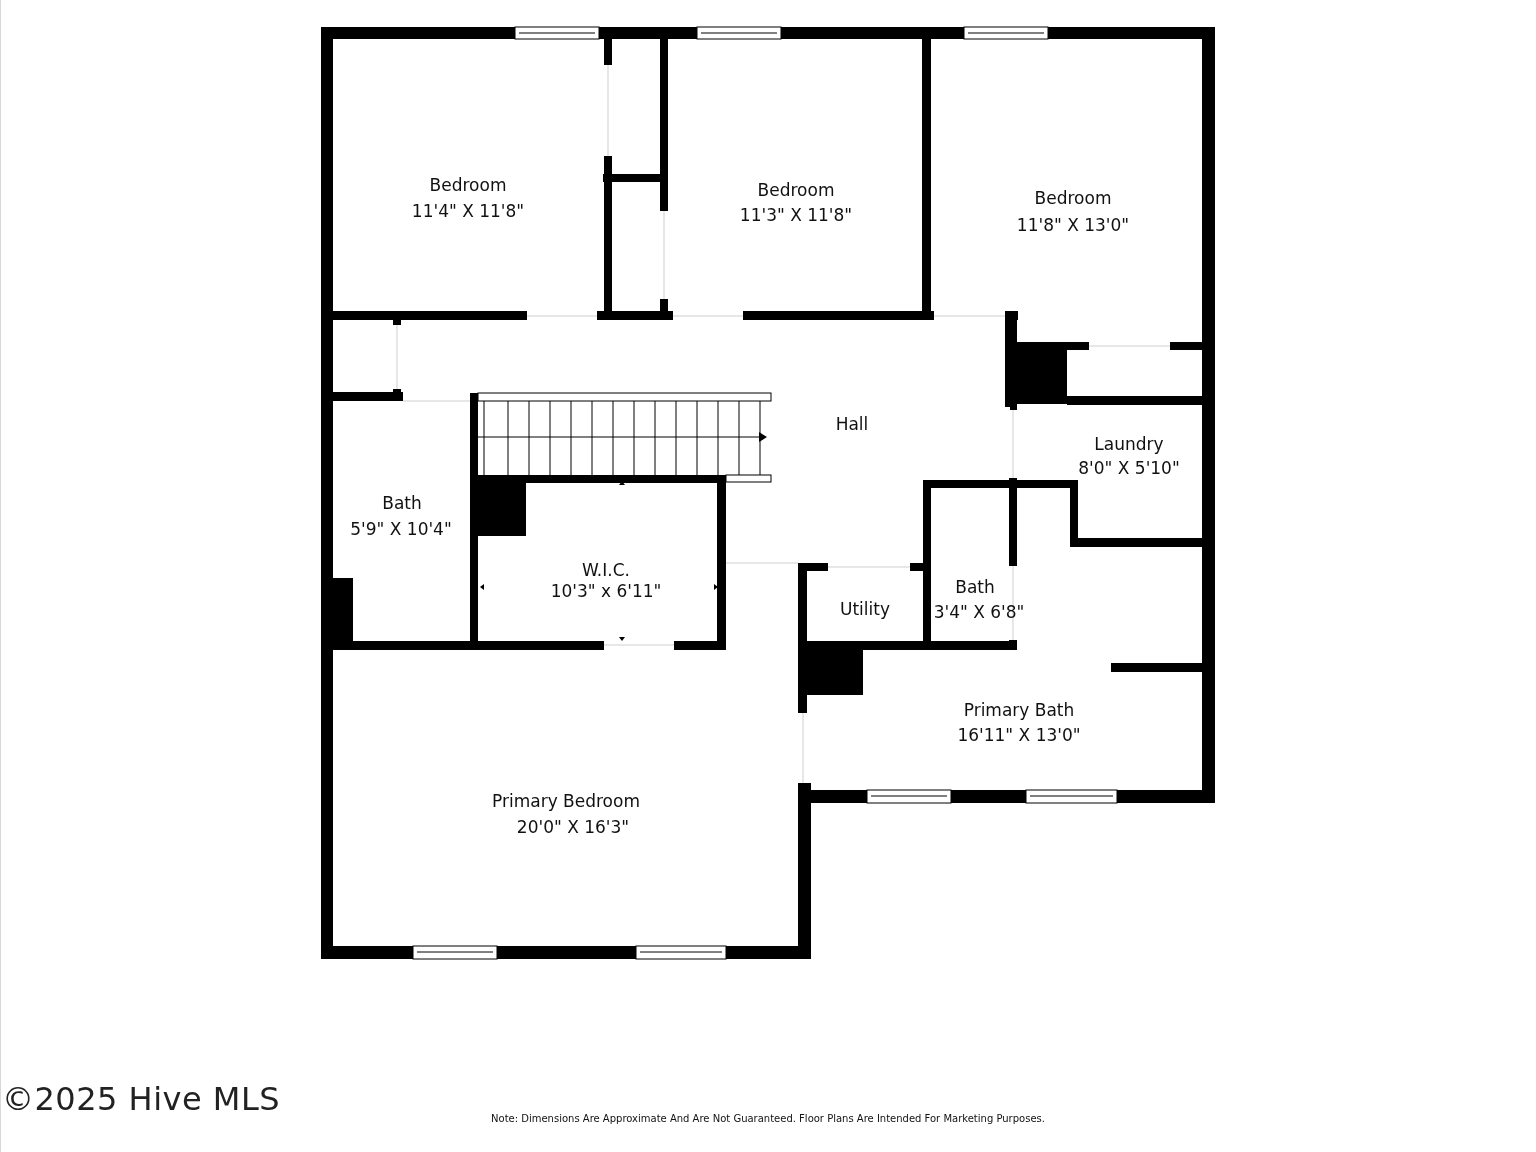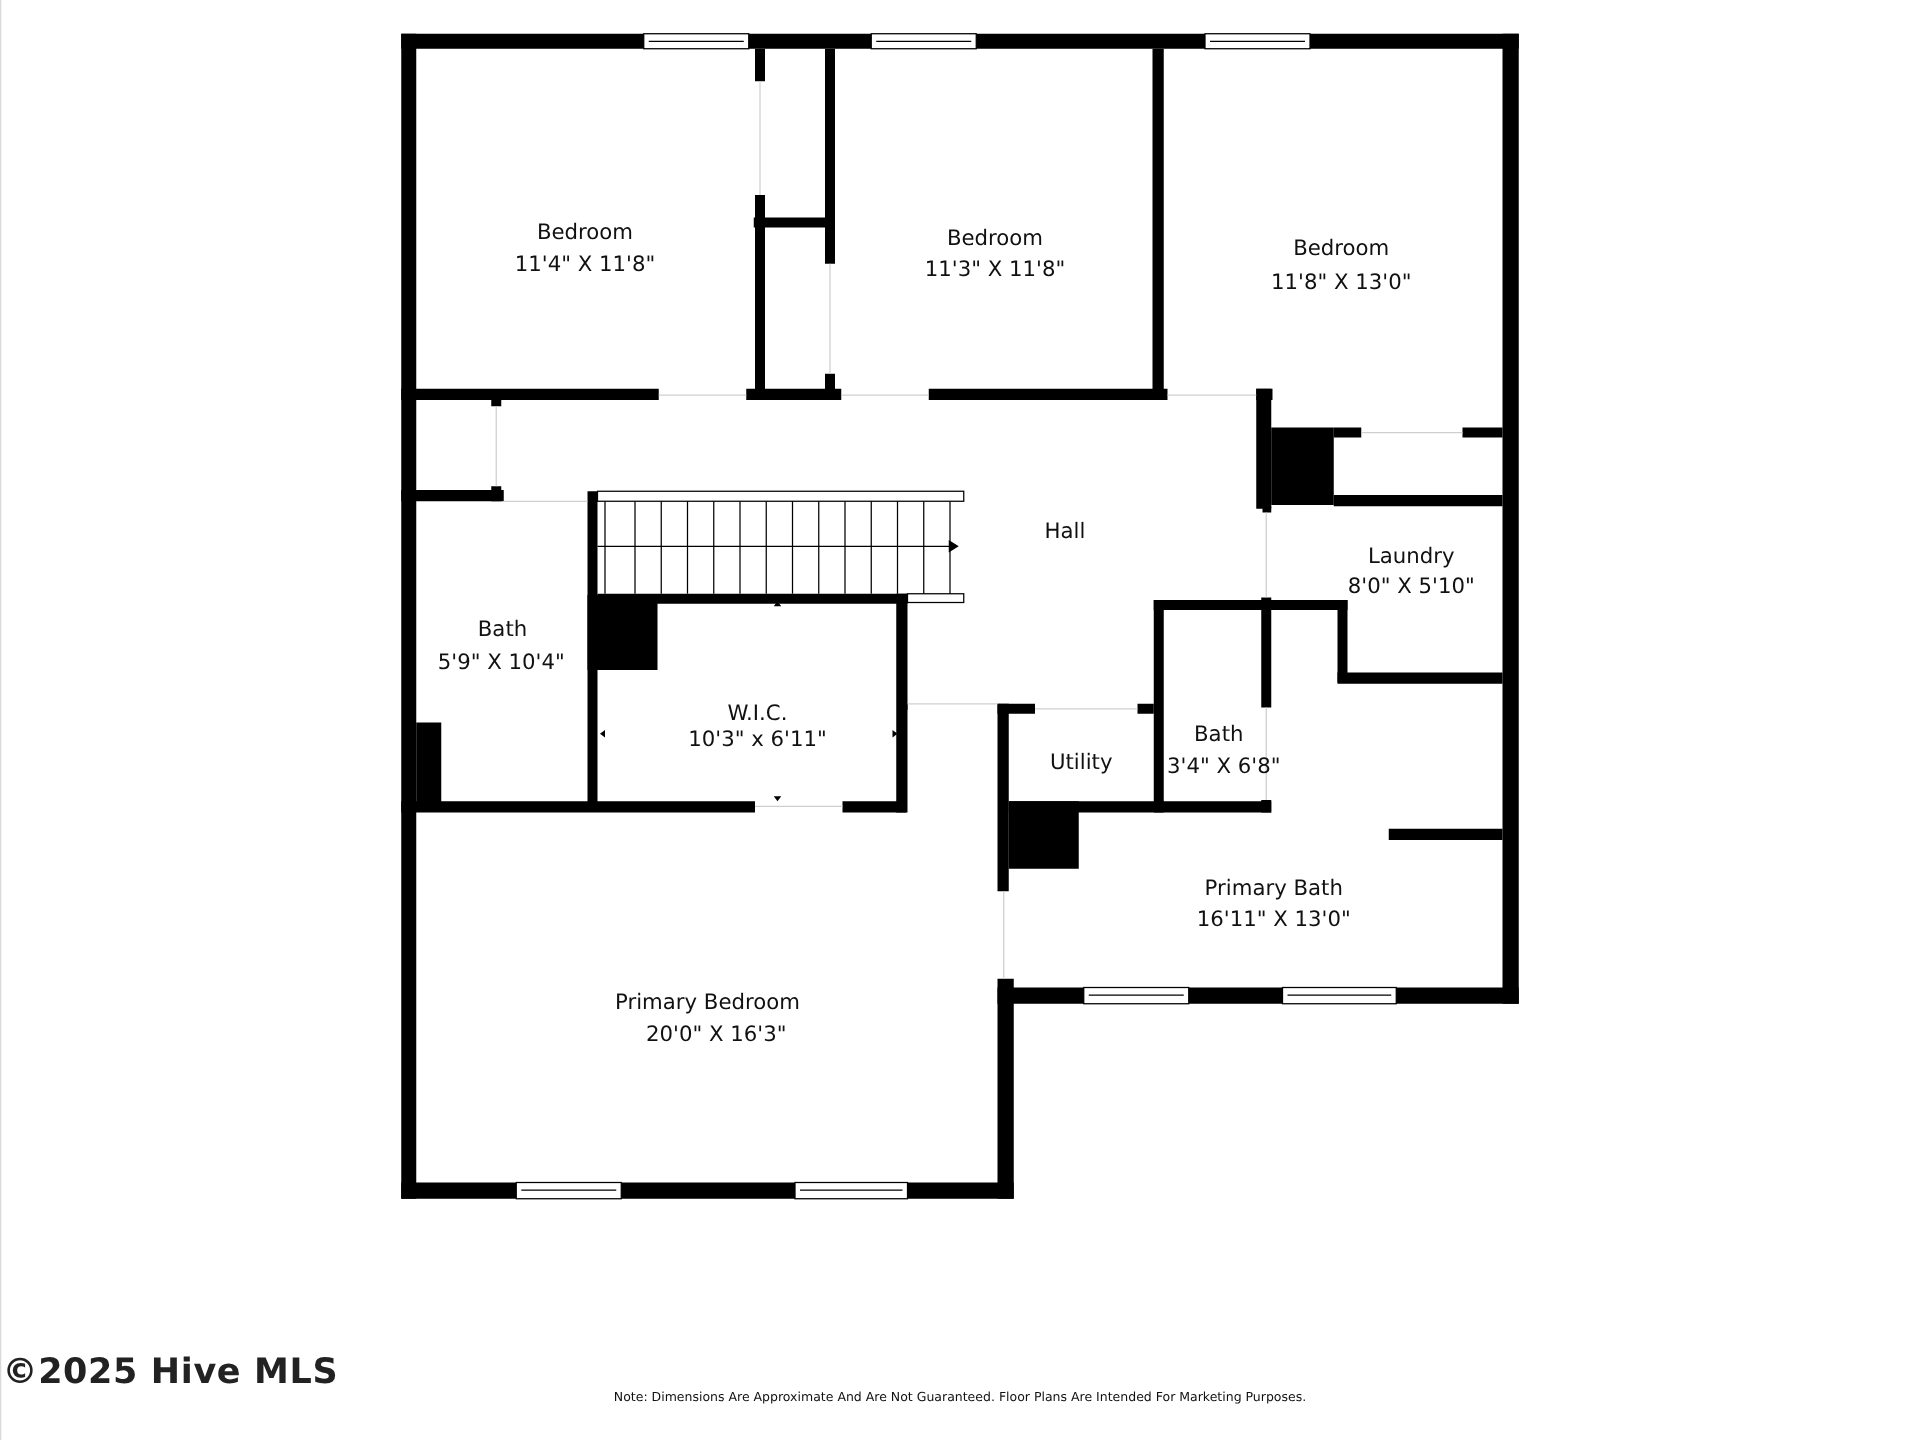--- a/index.html
+++ b/index.html
@@ -4,21 +4,21 @@
 <style>
   html, body { margin: 0; padding: 0; background: #ffffff; }
   body { width: 1536px; height: 1152px; position: relative; overflow: hidden; font-family: "DejaVu Sans", sans-serif; }
   .left-edge { position: absolute; left: 0; top: 0; width: 1px; height: 1152px; background: #d8d8d8; }
   svg.plan { position: absolute; left: 0; top: 0; }
   .wall { fill: #000; }
   .win { fill: #fff; stroke: #000; stroke-width: 1; }
   .lbl { font-family: "DejaVu Sans", sans-serif; font-size: 17px; fill: #111; text-anchor: middle; }
   .stair { fill: none; stroke: #000; stroke-width: 1; }
   .gapline { stroke: #cfcfcf; stroke-width: 1; }
-  .copyright { position: absolute; left: 2px; top: 1080px; font-family: "DejaVu Sans", sans-serif; font-size: 28px; font-weight: 700; color: #222; letter-spacing: 0.5px; }
+  .copyright { position: absolute; left: 2px; top: 1080px; font-family: "DejaVu Sans", sans-serif; font-size: 32px; font-weight: 400; color: #222; letter-spacing: 0.5px; }
   .note { position: absolute; left: 0; width: 1536px; top: 1113px; text-align: center; font-family: "DejaVu Sans", sans-serif; font-size: 10px; color: #111; padding-left: 0; }
   .note span { position: relative; left: 0; }
 </style>
 </head>
 <body>
 
 <div class="left-edge"></div>
 
 <svg class="plan" width="1536" height="1152" viewBox="0 0 1536 1152">
 

